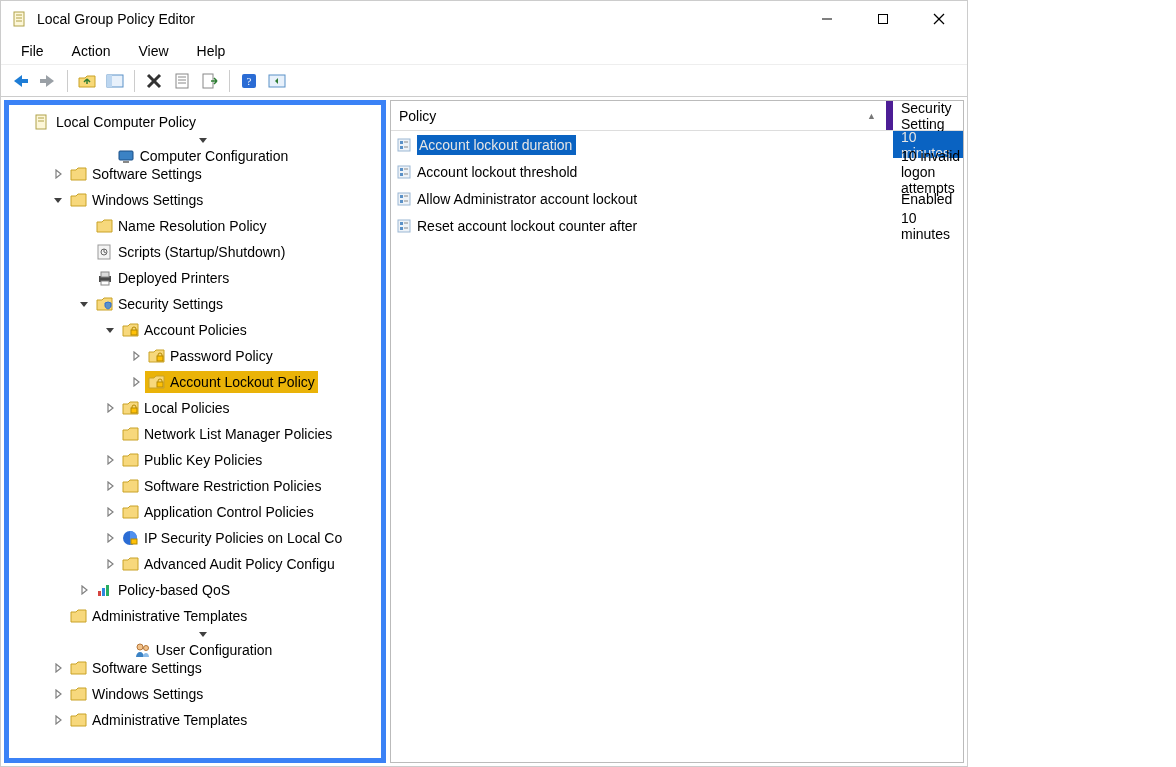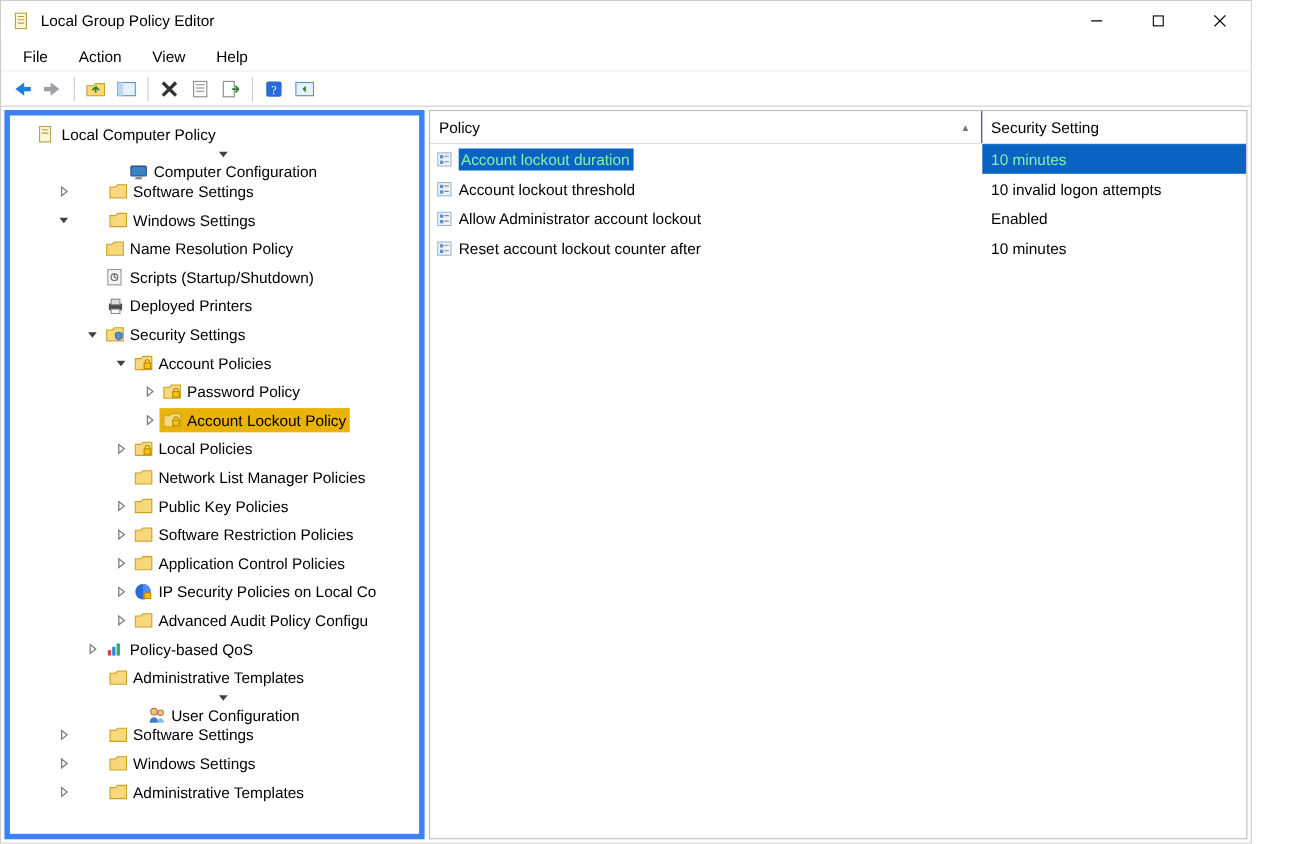--- a/index.html
+++ b/index.html
@@ -5,21 +5,21 @@
   * { box-sizing: border-box; }
   body {
     margin: 0;
     font-family: "Segoe UI", Tahoma, sans-serif;
     font-size: 14px;
     background: #fff;
     color: #000;
     user-select: none;
     overflow: hidden;
   }
-  .window { width: 1138px; height: 767px; display: flex; flex-direction: column; border: 1px solid #ccc; }
+  .window { width: 968px; height: 767px; display: flex; flex-direction: column; border: 1px solid #ccc; }
   
   .titlebar {
     height: 36px;
     display: flex;
     align-items: center;
     padding-left: 10px;
     background: #fff;
   }
   .titlebar .app-icon { width: 18px; height: 18px; margin-right: 8px; display:flex; align-items:center; justify-content:center;}
   .titlebar .title { flex: 1; font-size: 14px; }
@@ -39,34 +39,34 @@
   
   .tree { padding: 4px 0; font-size: 14px; line-height: 26px; white-space: nowrap; overflow:hidden;}
   .tree-row { display: flex; align-items: center; height: 26px; padding-right: 4px;}
   .tree-row.selected > .tree-label-wrap { background: #eab308; }
   .tree-label-wrap { display:inline-flex; align-items:center; padding: 0 3px; height: 22px;}
   .tw { display:inline-flex; width: 18px; justify-content: center; color:#555; font-size:11px;}
   .tree-icon { width: 18px; height: 18px; display:inline-flex; align-items:center; justify-content:center; margin-right: 4px;}
   
   .l0 { padding-left: 4px; }
   .l1 { padding-left: 20px; flex-direction: column; }
-  .l2 { padding-left: 40px; gap: 29px; }
+  .l2 { padding-left: 40px; }
   .l3 { padding-left: 66px; }
   .l4 { padding-left: 92px; }
   .l5 { padding-left: 118px; }
   
   .list-header { display:flex; height: 30px; border-bottom: 1px solid #ddd; align-items:center; font-size:14px; }
-  .col-policy { flex: 0 0 502px; padding-left: 8px; display:flex; align-items:center; border-right: 1px solid #4c1d95; height:100%; cursor:default;}
+  .col-policy { flex: 0 0 502px; padding-left: 8px; display:flex; align-items:center; border-right: 7px solid #4c1d95; height:100%; cursor:default;}
   .col-setting { flex: 1; padding-left: 8px; display:flex; align-items:center; height:100%; cursor:default;}
   .sort-ind { font-size:9px; color:#777; margin-left:auto; margin-right:10px;}
   .list-body { flex:1; overflow:auto; }
   .list-row { display:flex; height: 27px; align-items:center; font-size:14px;}
   .list-row .c1 { flex: 0 0 502px; display:flex; align-items:center; padding-left:4px; gap:4px; height:100%;}
   .list-row .c2 { flex:1; padding-left:8px; height:100%; display:flex; align-items:center;}
-  .list-row.selected .c1 .cell-text, .list-row.selected .c2 { background:#0a63c2; color:#86efac;}
+  .list-row.selected .c1 .cell-text, .list-row.selected .c2 { background:#0a63c2; color:#e5e5e5;}
   .list-row.selected .c1 .cell-text { padding: 2px 4px 2px 2px; }
   .list-row.selected .c2 { padding-left:8px; }
   .row-icon { width:18px; height:18px; display:inline-flex; align-items:center; justify-content:center;}
   
   svg { display:block; }
 </style>
 </head>
 <body>
 
 <div class="window">

